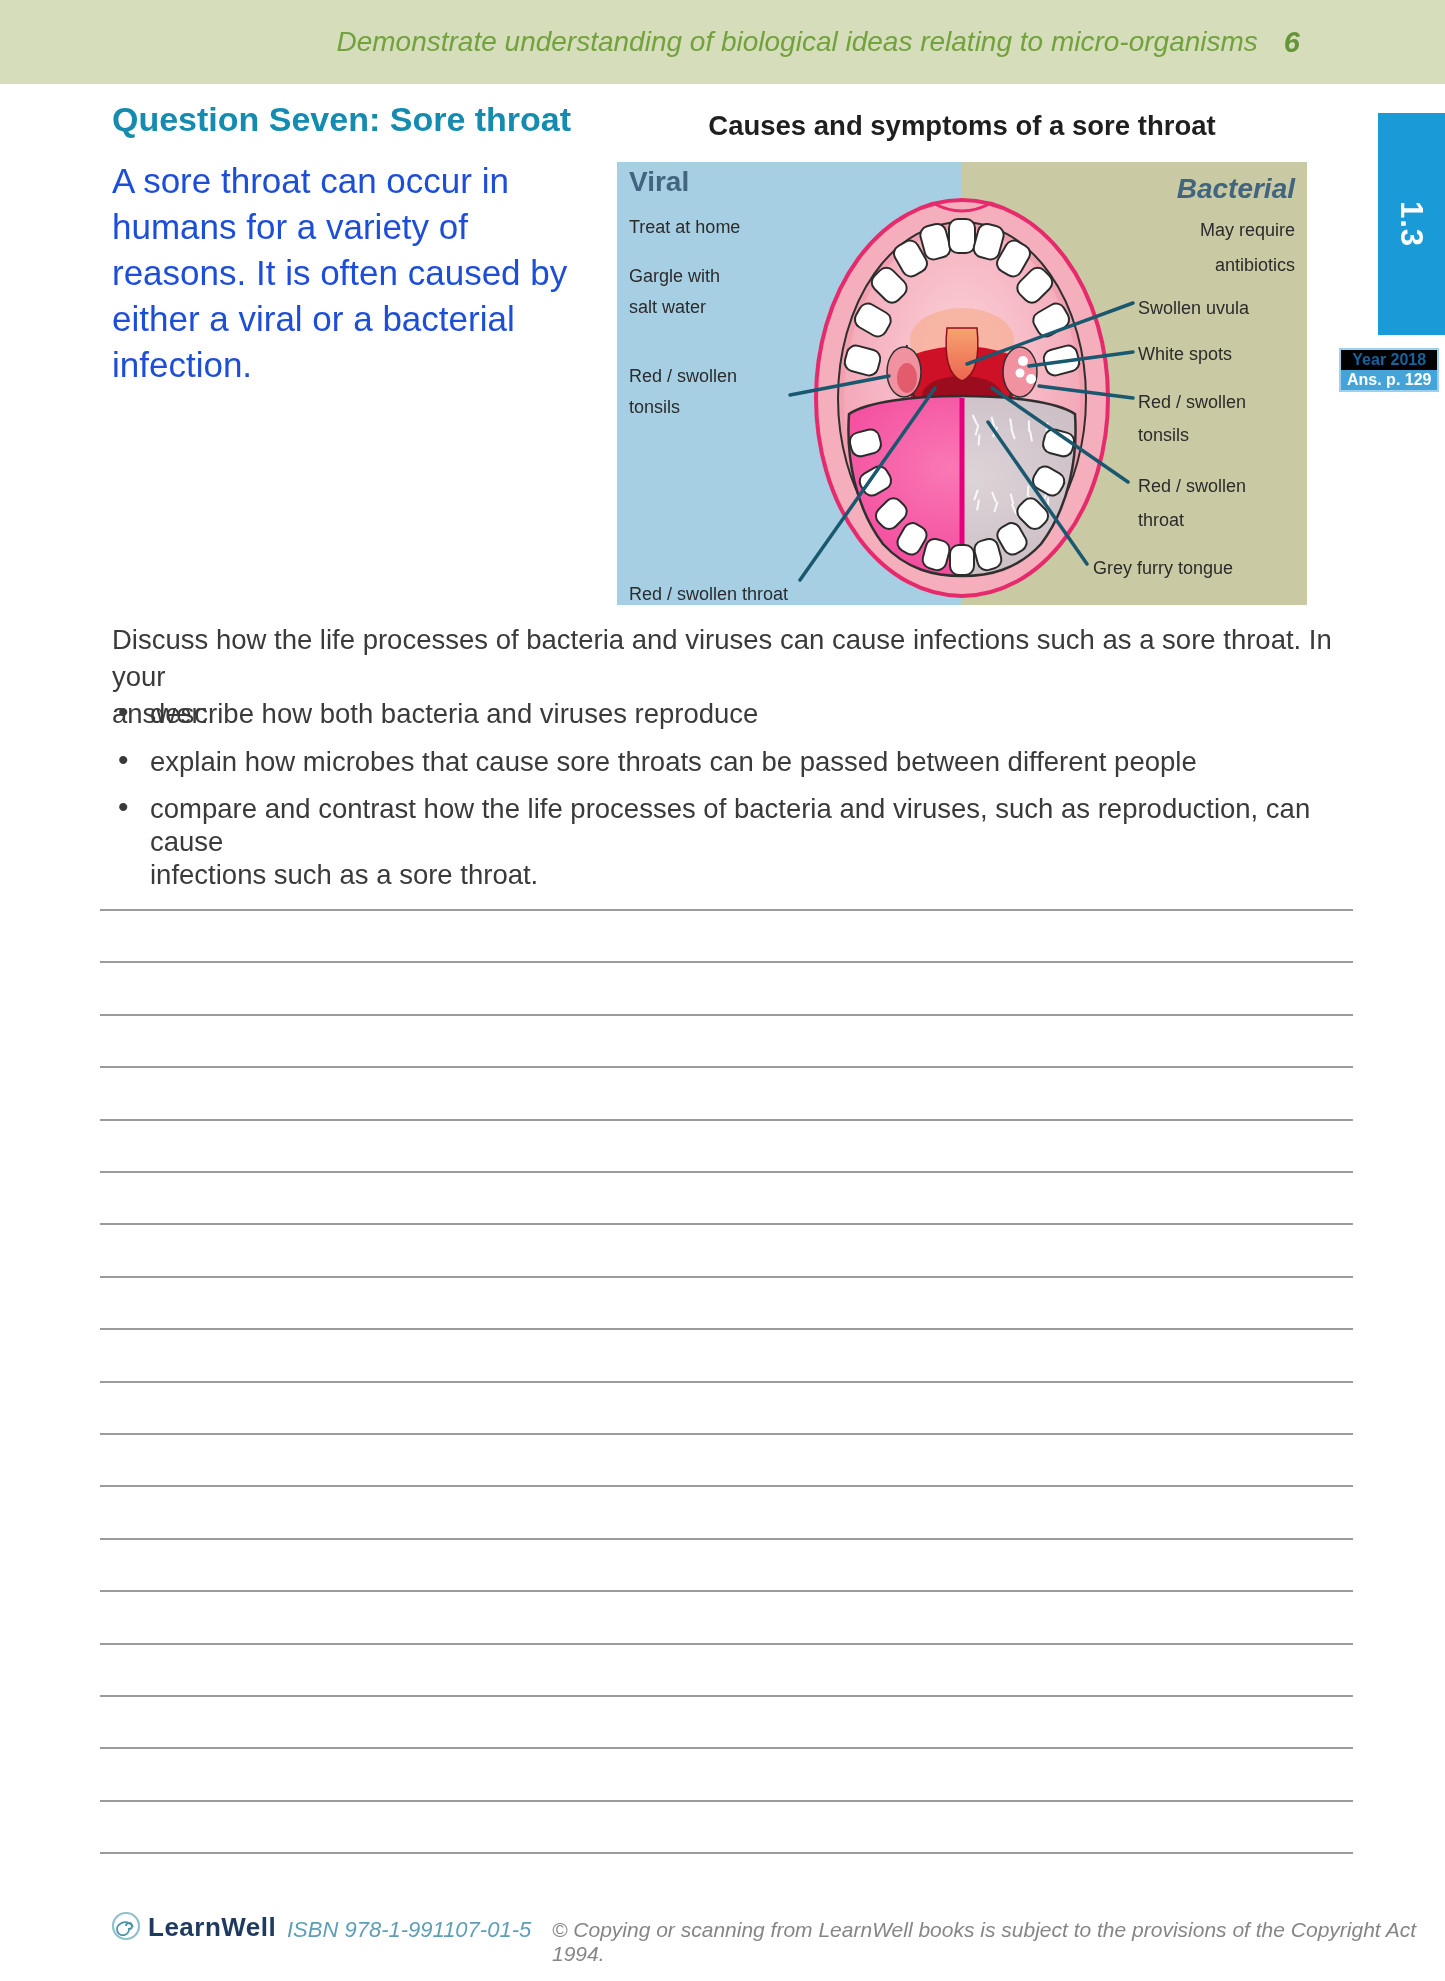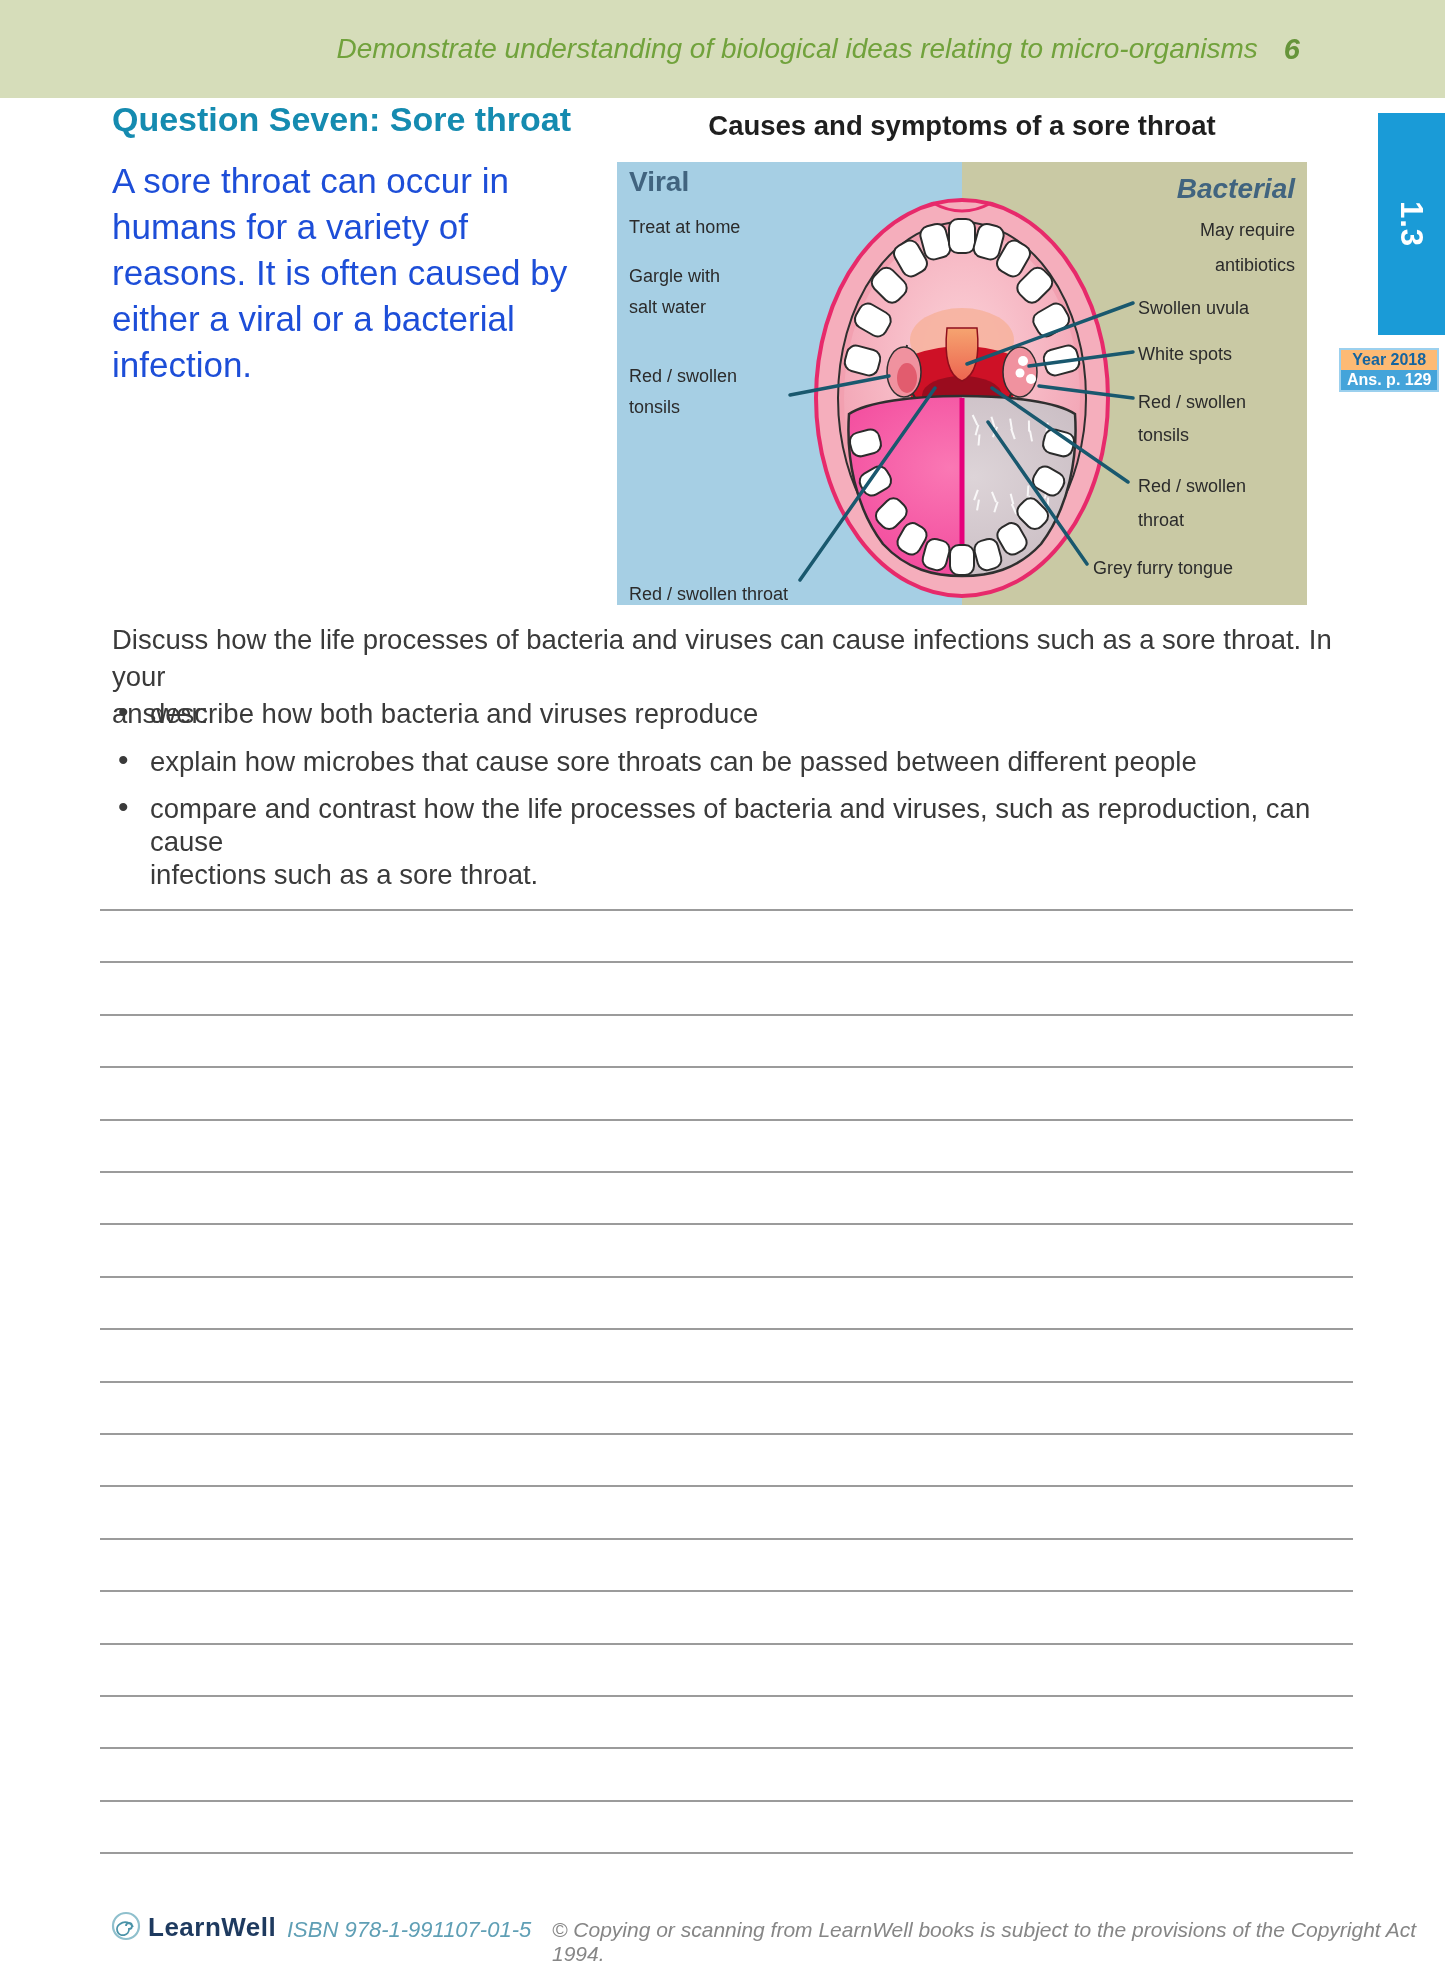--- a/index.html
+++ b/index.html
@@ -1,30 +1,30 @@
 <!DOCTYPE html>
 <html><head>
 <meta charset="utf-8">
 <style>
   html,body{margin:0;padding:0;background:#ffffff;}
   #page{position:relative;width:1445px;height:1981px;background:#ffffff;overflow:hidden;
         font-family:"Liberation Sans", sans-serif;color:#3a3a3a;}
 
   
-  .band{position:absolute;left:0;top:0;width:1445px;height:98px;background:#d6ddba;
+  .band{position:absolute;left:0;top:0;width:1445px;height:84px;background:#d6ddba;
         display:flex;align-items:center;justify-content:flex-end;padding-right:145px;box-sizing:border-box;}
   .band-title{font-style:italic;font-size:28px;color:#71a23c;}
   .band-page{font-style:italic;font-weight:bold;font-size:29px;color:#66943a;margin-left:26px;}
 
   
   .tab13{position:absolute;right:0;top:113px;width:67px;height:222px;background:#1a9bd7;
          display:flex;align-items:center;justify-content:center;}
   .tab13 span{color:#fff;font-weight:bold;font-size:31px;transform:rotate(90deg);letter-spacing:1px;}
   .yearbadge{position:absolute;left:1339px;top:348px;border:2px solid #9bd0ee;font-size:16px;font-weight:bold;line-height:20px;text-align:center;}
-  .yearbadge .yb1{background:#fdba74;color:#15649f;padding:0 6px;}
+  .yearbadge .yb1{background:#000000;color:#15649f;padding:0 6px;}
   .yearbadge .yb2{background:#44a4da;color:#fff;padding:0 6px;}
 
   
   .qtitle{position:absolute;left:112px;top:100px;font-size:34px;font-weight:bold;color:#158bb0;}
   .intro{position:absolute;left:112px;top:158px;width:480px;font-size:35px;line-height:46px;color:#1d4ed8;}
 
   
   .dg-title{position:absolute;left:617px;top:110px;width:690px;text-align:center;
             font-size:27.5px;font-weight:bold;color:#1f1f1f;}
   .dg{position:absolute;left:617px;top:162px;width:690px;height:443px;}

